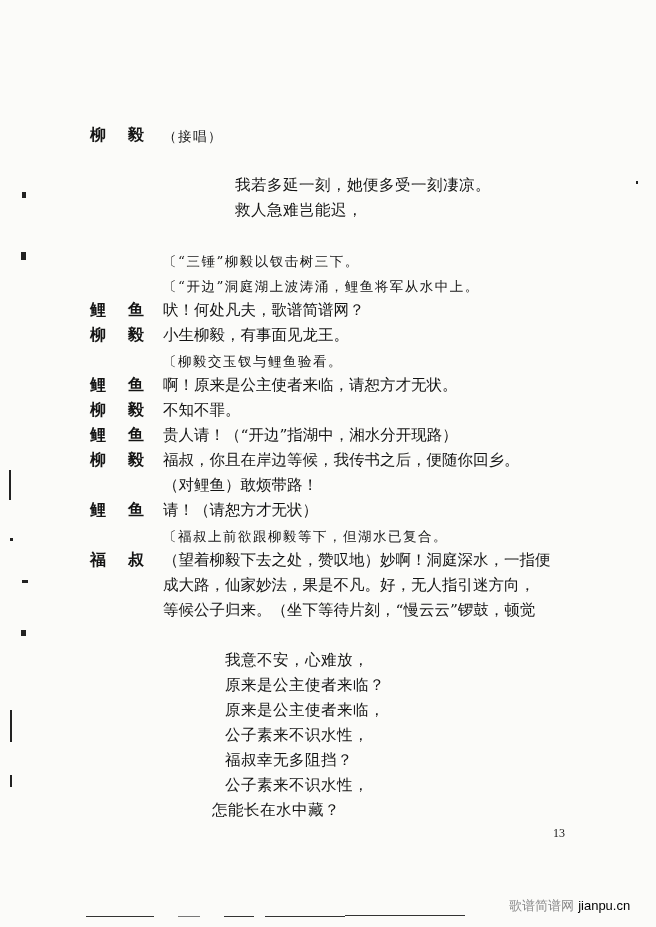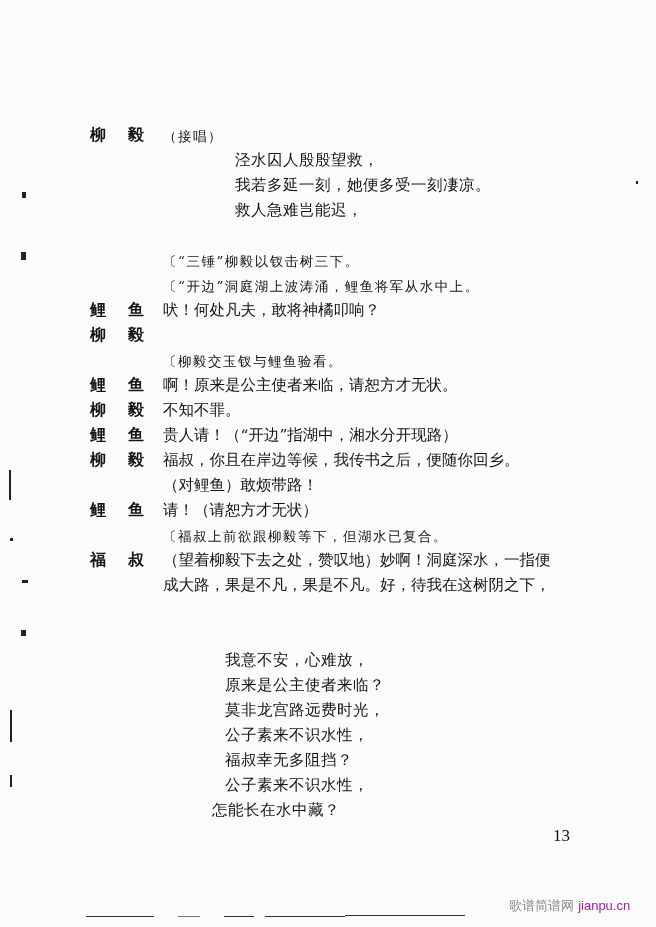--- a/index.html
+++ b/index.html
@@ -10,54 +10,54 @@
     color: #141414;
   }
   .page { position: absolute; inset: 0; }
   .line { position: absolute; white-space: nowrap; font-size: 15.5px; line-height: 20px; }
   .speaker { position: absolute; left: 90px; width: 62px; font-size: 16px; font-weight: bold; line-height: 20px; }
   .speaker span { display: inline-block; }
   .speaker .c1 { position: absolute; left: 0; }
   .speaker .c2 { position: absolute; left: 38px; }
   .direction { font-size: 13.5px; letter-spacing: 1.5px; }
   .verse { font-size: 15.5px; letter-spacing: 0.5px; }
-  .page-number { position: absolute; left: 553px; top: 826px; font-size: 17px; font-family: "Liberation Serif", serif; }
+  .page-number { position: absolute; left: 553px; top: 826px; font-size: 12px; font-family: "Liberation Serif", serif; }
   .watermark { position: absolute; left: 509px; top: 897px; font-size: 13px; color: #8a8a8a; font-family: "DejaVu Sans", sans-serif; }
-  .watermark .wm-url { color: #a21caf; font-family: "Liberation Sans", sans-serif; }
+  .watermark .wm-url { color: #000000; font-family: "Liberation Sans", sans-serif; }
   .rule { position: absolute; height: 2px; background: #333; }
   .speck { position: absolute; background: #222; }
 </style>
 </head>
 <body>
 
 <div class="page">
 
   <div class="speaker" style="top:125px">
     <span class="c1">柳</span>
     <span class="c2">毅</span>
   </div>
   <div class="line direction" style="top:126px;left:163px">（接唱）</div>
 
-  <div class="line verse" style="top:150px;left:235px">泾水囚人殷殷望救，</div>
   <div class="line verse" style="top:175px;left:235px">我若多延一刻，她便多受一刻凄凉。</div>
   <div class="line verse" style="top:200px;left:235px">救人急难岂能迟，</div>
 
   <div class="line direction" style="top:251px;left:163px">〔“三锤”柳毅以钗击树三下。</div>
   <div class="line direction" style="top:276px;left:163px">〔“开边”洞庭湖上波涛涌，鲤鱼将军从水中上。</div>
 
   <div class="speaker" style="top:300px">
     <span class="c1">鲤</span>
     <span class="c2">鱼</span>
   </div>
-  <div class="line" style="top:300px;left:163px">吠！何处凡夫，敢将神橘叩响？</div>
+  <div class="line" style="top:300px;left:163px">吠！何处凡夫，歌谱简谱网？</div>
 
   <div class="speaker" style="top:325px">
     <span class="c1">柳</span>
     <span class="c2">毅</span>
   </div>
+  <div class="line" style="top:325px;left:163px">小生柳毅，有事面见龙王。</div>
 
   <div class="line direction" style="top:351px;left:163px">〔柳毅交玉钗与鲤鱼验看。</div>
 
   <div class="speaker" style="top:375px">
     <span class="c1">鲤</span>
     <span class="c2">鱼</span>
   </div>
   <div class="line" style="top:375px;left:163px">啊！原来是公主使者来临，请恕方才无状。</div>
 
   <div class="speaker" style="top:400px">
@@ -85,25 +85,26 @@
   </div>
   <div class="line" style="top:500px;left:163px">请！（请恕方才无状）</div>
 
   <div class="line direction" style="top:526px;left:163px">〔福叔上前欲跟柳毅等下，但湖水已复合。</div>
 
   <div class="speaker" style="top:550px">
     <span class="c1">福</span>
     <span class="c2">叔</span>
   </div>
   <div class="line" style="top:550px;left:163px">（望着柳毅下去之处，赞叹地）妙啊！洞庭深水，一指便</div>
-  <div class="line" style="top:575px;left:163px">成大路，果是不凡，果是不凡。好，待我在这树阴之下，</div>
+  <div class="line" style="top:575px;left:163px">成大路，仙家妙法，果是不凡。好，无人指引迷方向，</div>
+  <div class="line" style="top:600px;left:163px">等候公子归来。（坐下等待片刻，“慢云云”锣鼓，顿觉</div>
 
   <div class="line verse" style="top:650px;left:225px">我意不安，心难放，</div>
   <div class="line verse" style="top:675px;left:225px">原来是公主使者来临？</div>
-  <div class="line verse" style="top:700px;left:225px">莫非龙宫路远费时光，</div>
+  <div class="line verse" style="top:700px;left:225px">原来是公主使者来临，</div>
   <div class="line verse" style="top:725px;left:225px">公子素来不识水性，</div>
   <div class="line verse" style="top:750px;left:225px">福叔幸无多阻挡？</div>
   <div class="line verse" style="top:775px;left:225px">公子素来不识水性，</div>
   <div class="line verse" style="top:800px;left:212px">怎能长在水中藏？</div>
 
   <div class="page-number">13</div>
 
   <div class="speck" style="left:22px;top:192px;width:4px;height:6px"></div>
   <div class="speck" style="left:21px;top:252px;width:5px;height:8px"></div>
   <div class="speck" style="left:9px;top:470px;width:2px;height:30px"></div>

